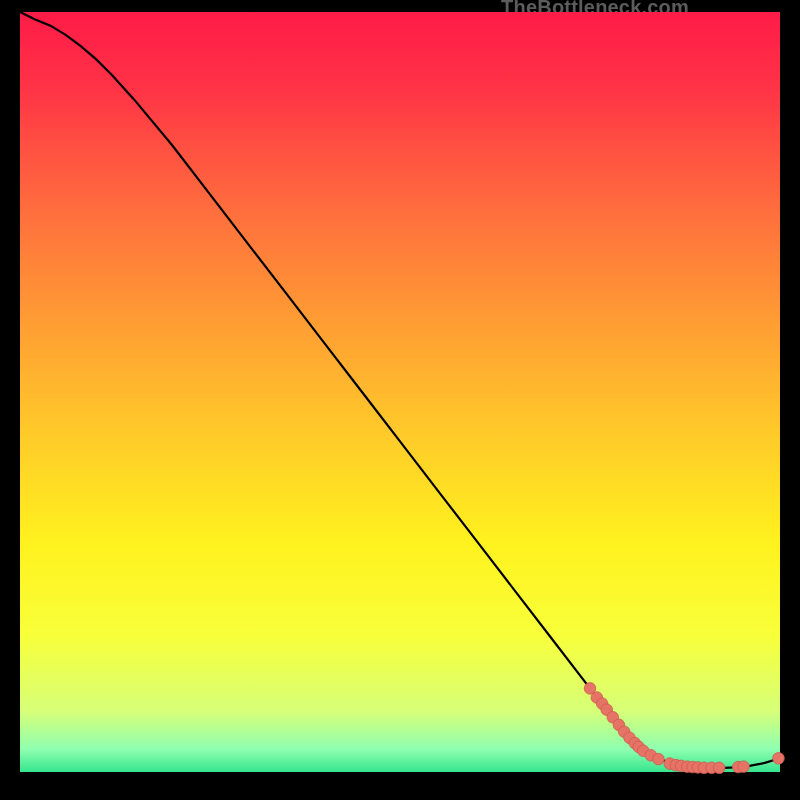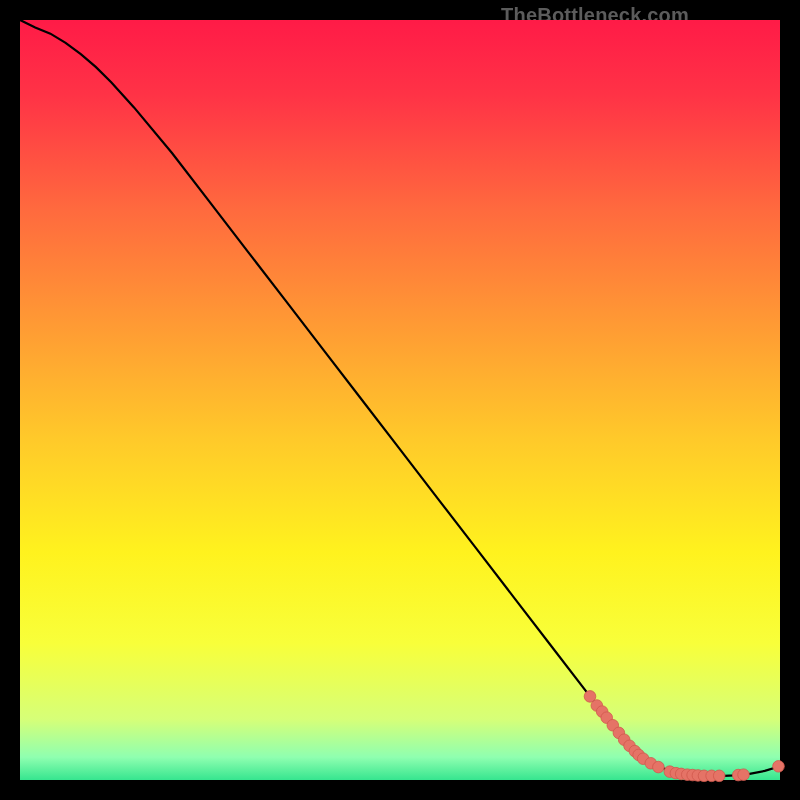--- a/index.html
+++ b/index.html
@@ -7,21 +7,21 @@
     padding: 0;
     width: 800px;
     height: 800px;
     background: #000000;
     overflow: hidden;
     font-family: Arial, sans-serif;
   }
   .frame {
     position: absolute;
     left: 20px;
-    top: 20px;
+    top: 12px;
     width: 665px;
     height: 760px;
     background: #000000;
     border-radius: 19px;
   }
   .gradient {
     position: absolute;
     left: 0;
     top: 0;
     width: 760px;

